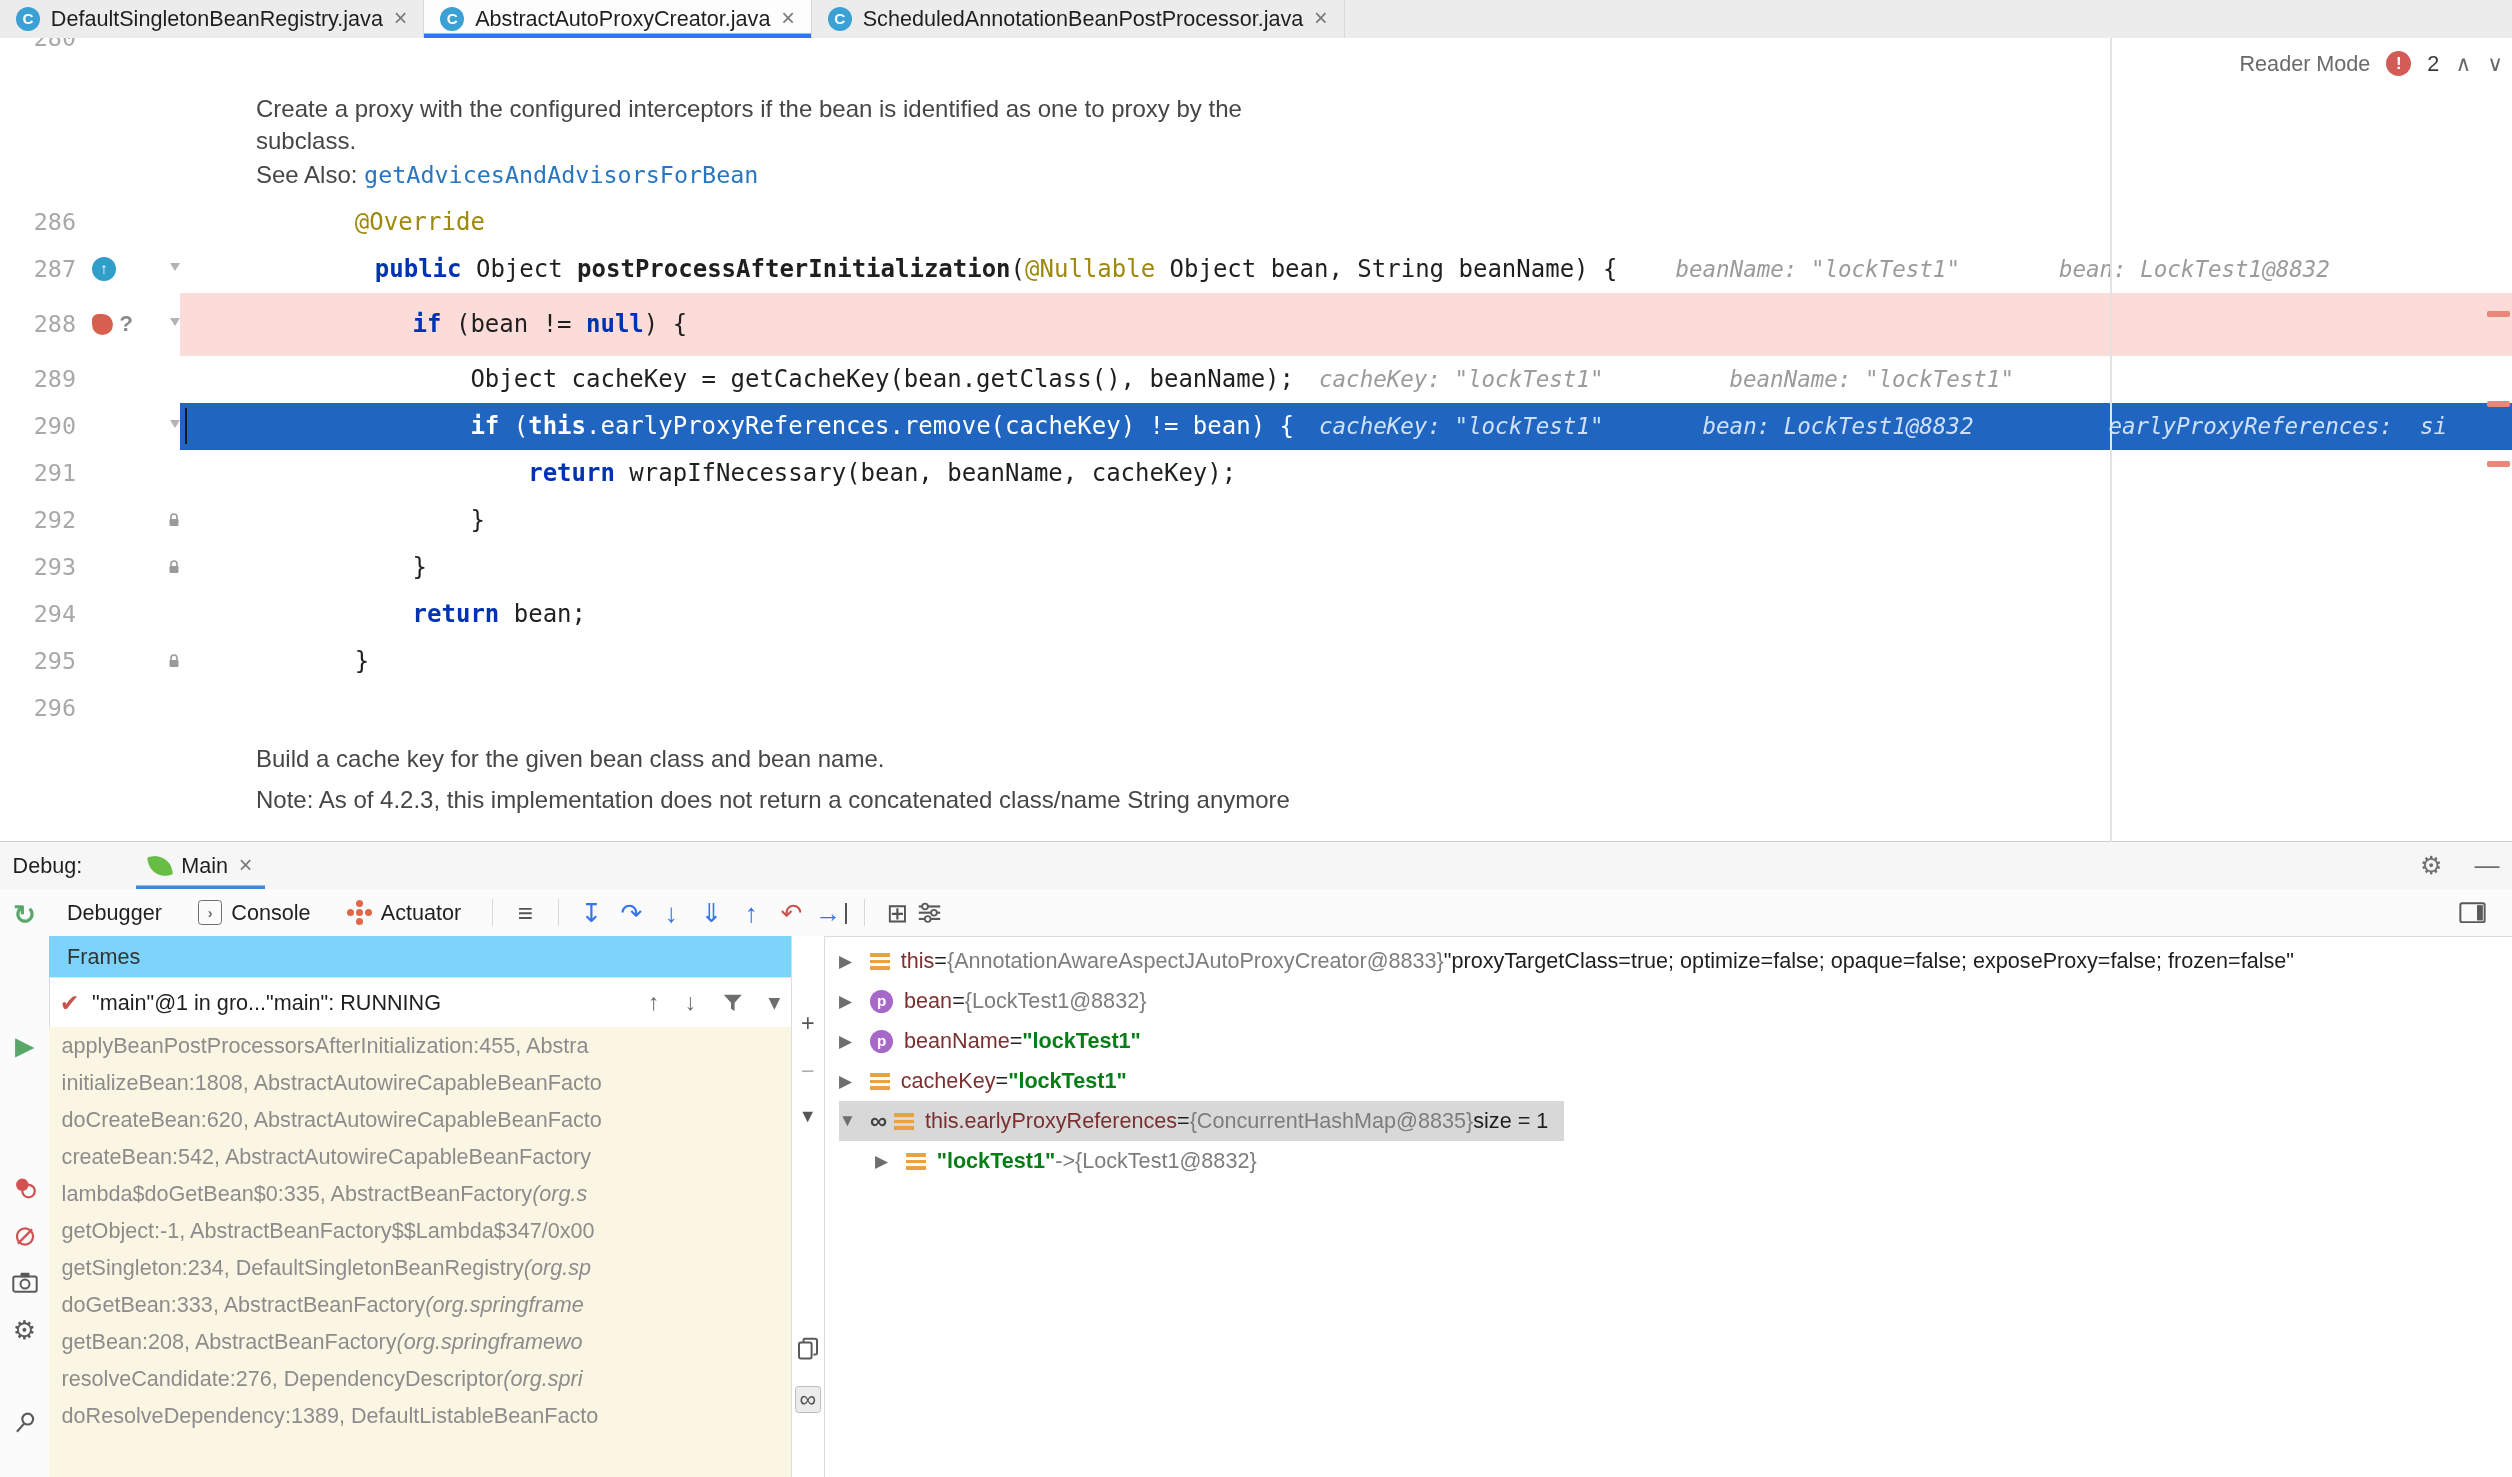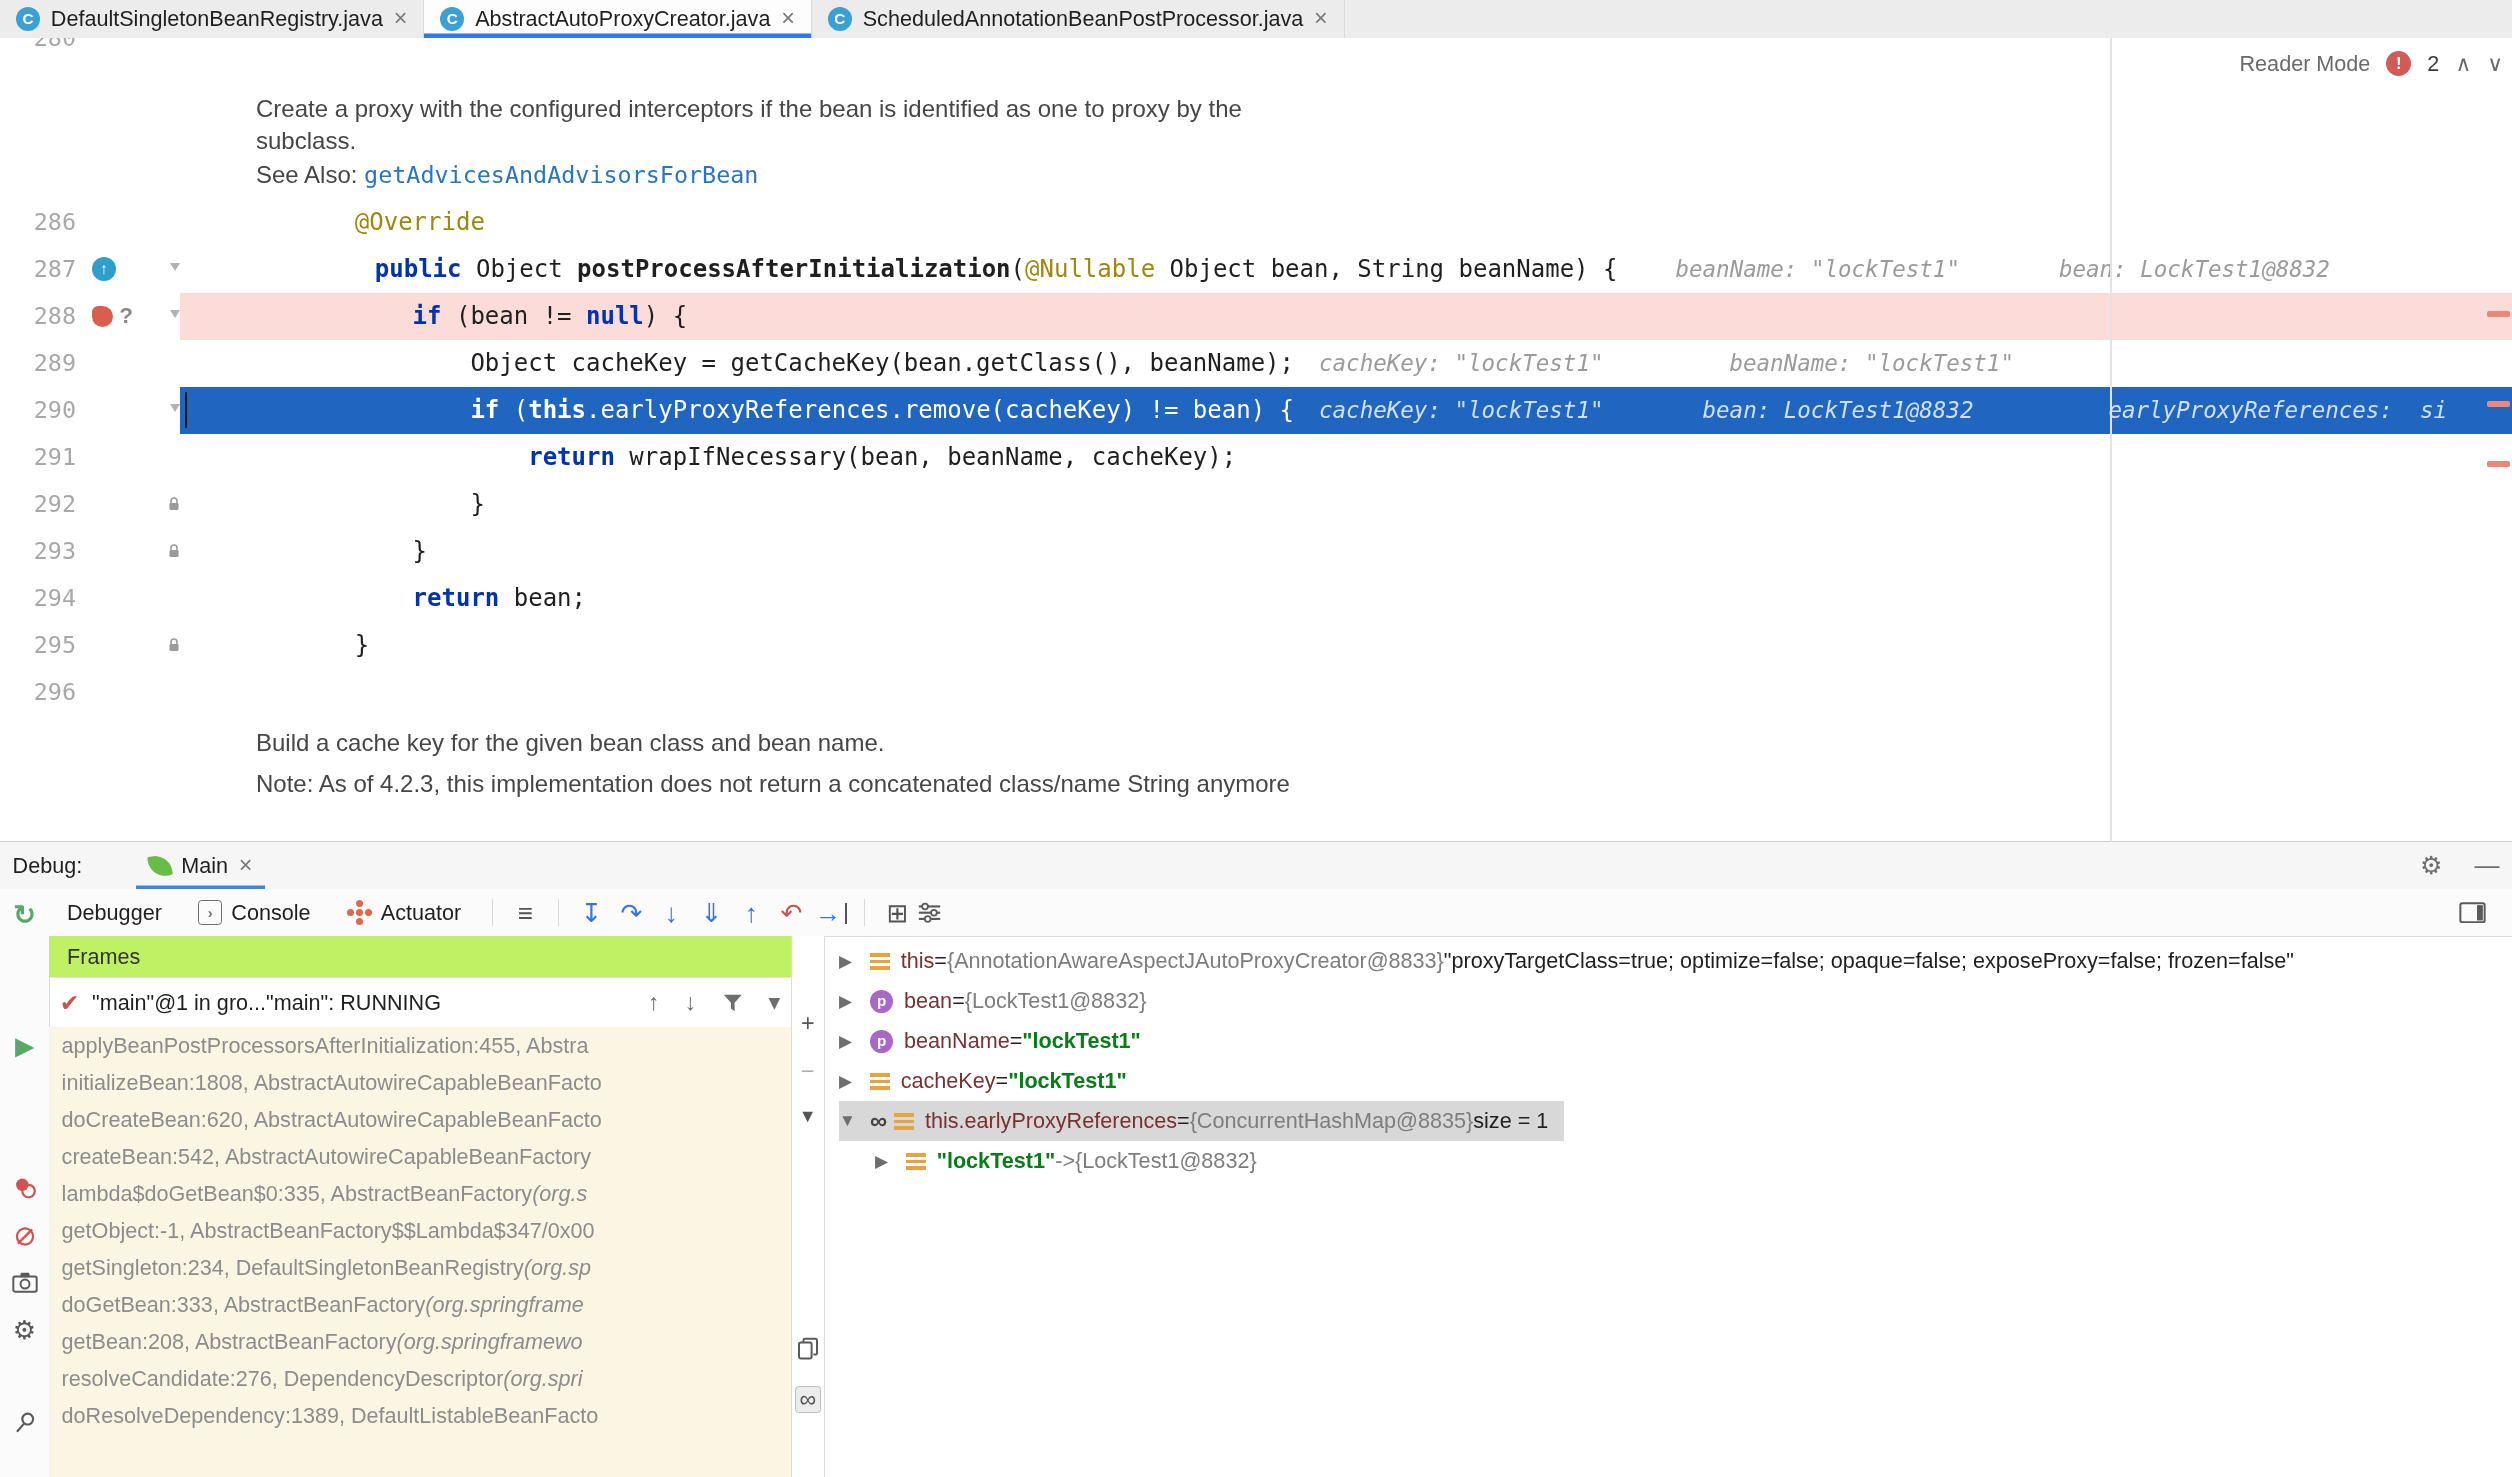--- a/index.html
+++ b/index.html
@@ -68,21 +68,21 @@
   .ticon.gray{color:#555;} .ticon.red{color:#c75450;}
   .rtc::after{content:"";display:inline-block;width:2.7px;height:21.6px;background:#555;margin-left:3.6px;vertical-align:-2.7px;}
   .tspacer{flex:1;}
   .leftstrip{position:absolute;top:47px;left:0;bottom:0;width:49px;border-right:0.9px solid #dcdcdc;background:#fbfbfb;}
   .lsic{position:absolute;left:50%;transform:translateX(-50%);line-height:1;}
   .lsic.green{color:#59a869;font-size:27px;font-weight:bold;}
   .pausebars{width:18px;height:20px;background:linear-gradient(90deg,#5a5a5a 0 33%,transparent 33% 67%,#5a5a5a 67% 100%);}
   .stopsq{width:19px;height:19px;background:#d25252;border-radius:2.7px;}
   .dcontent{position:absolute;top:94px;left:49px;right:0;bottom:0;display:flex;}
   .framespanel{width:742px;flex:none;border-right:0.9px solid #dcdcdc;display:flex;flex-direction:column;overflow:hidden;}
-  .phead{height:41px;flex:none;background:#bef264;border-bottom:0.9px solid #e2e2e2;display:flex;
+  .phead{height:41px;flex:none;background:#7dd3fc;border-bottom:0.9px solid #e2e2e2;display:flex;
          align-items:center;padding-left:18px;font-size:21.6px;color:#333;}
   .threadrow{height:49px;flex:none;display:flex;align-items:center;padding:0 10.8px;gap:12.6px;font-size:21.6px;}
   .tcheck{color:#c75450;font-size:23.4px;}
   .threadtext{white-space:nowrap;overflow:hidden;text-overflow:ellipsis;max-width:486px;}
   .trspacer{flex:1;}
   .trico{color:#6e6e6e;font-size:23.4px;margin-left:12.6px;line-height:1;}
   .frameslist{flex:1;background:#fbf6e3;overflow:hidden;font-size:21.6px;}
   .frow{height:37px;display:flex;align-items:center;padding-left:12.6px;color:#8c8c8c;white-space:nowrap;overflow:hidden;}
   .frow.sel{background:#a4aab2;color:#0f0f0f;}
   .fpkg{font-style:italic;color:inherit;}
@@ -160,21 +160,21 @@
             <span class="lnum">287</span>
             <span class="gic gic-exec">↑</span>
             <span class="foldic">
               <svg width="18" height="16" viewBox="0 0 16 16">
                 <path d="M3 2h10l-5 8z" fill="#b3b3b3"></path>
               </svg>
             </span>
           </div>
           <div class="codearea"><span class="tk-plain">    </span><span class="tk-kw">public</span><span class="tk-plain"> Object </span><span class="tk-decl">postProcessAfterInitialization</span><span class="tk-plain">(</span><span class="tk-anno">@Nullable</span><span class="tk-plain"> Object bean, String beanName) {</span><span class="hint" style="margin-left: 58px;">beanName: "lockTest1"</span><span class="hint" style="margin-left: 99px;">bean: LockTest1@8832</span></div>
         </div>
-        <div class="row" style="height: 47px;">
+        <div class="row" style="height: 63px;">
           <div class="gutter">
             <span class="lnum">288</span>
             <span class="gic">
               <span class="bpdot"></span>
               <span class="bpq">?</span>
             </span>
             <span class="foldic">
               <svg width="18" height="16" viewBox="0 0 16 16">
                 <path d="M3 2h10l-5 8z" fill="#b3b3b3"></path>
               </svg>

